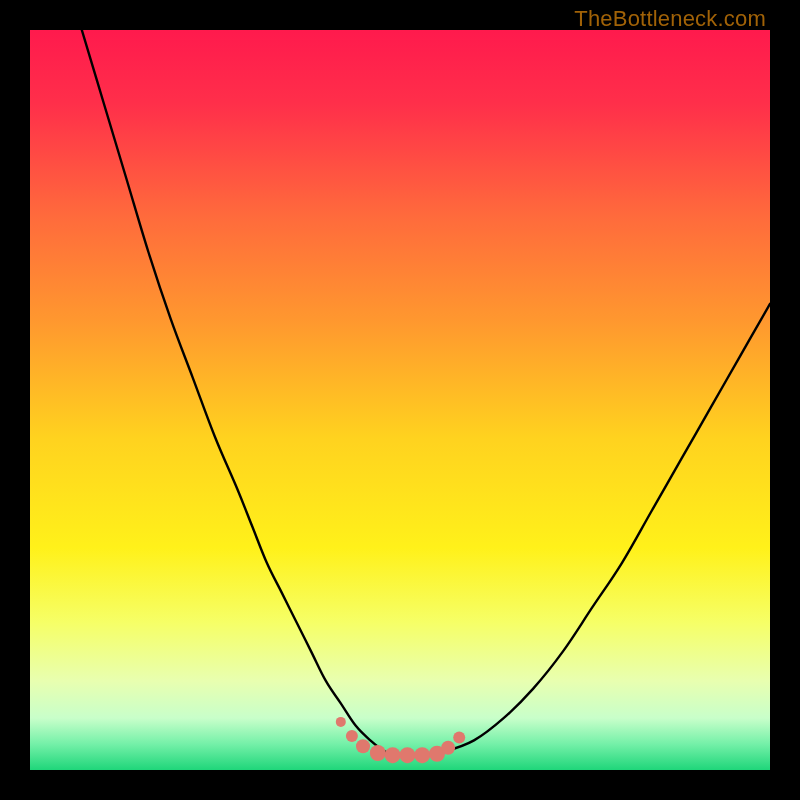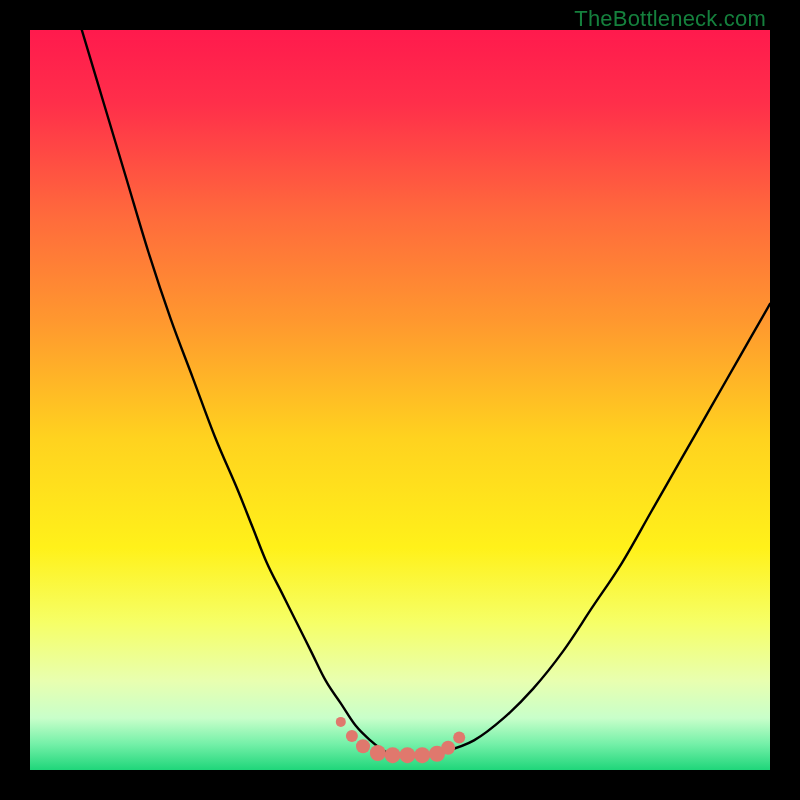--- a/index.html
+++ b/index.html
@@ -28,21 +28,21 @@
     overflow: hidden;
   }
   .gradient {
     position: absolute;
     inset: 0;
   }
   .watermark {
     position: absolute;
     top: 6px;
     right: 34px;
-    color: #15803d;
+    color: #a16207;
     font-size: 22px;
     font-weight: 400;
     letter-spacing: 0.2px;
     user-select: none;
     margin-left: 36px;
   }
   svg.curve {
     position: absolute;
     inset: 0;
   }

